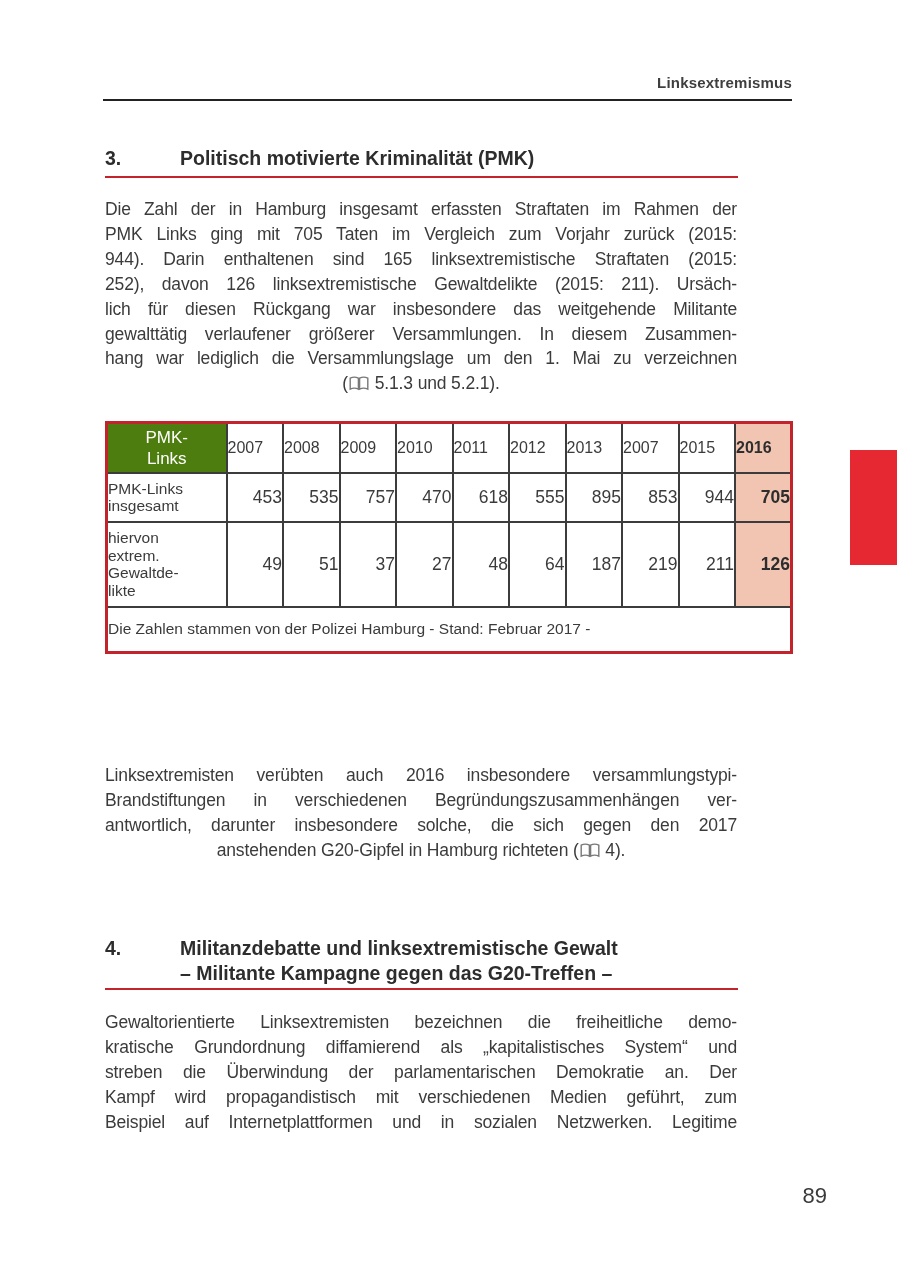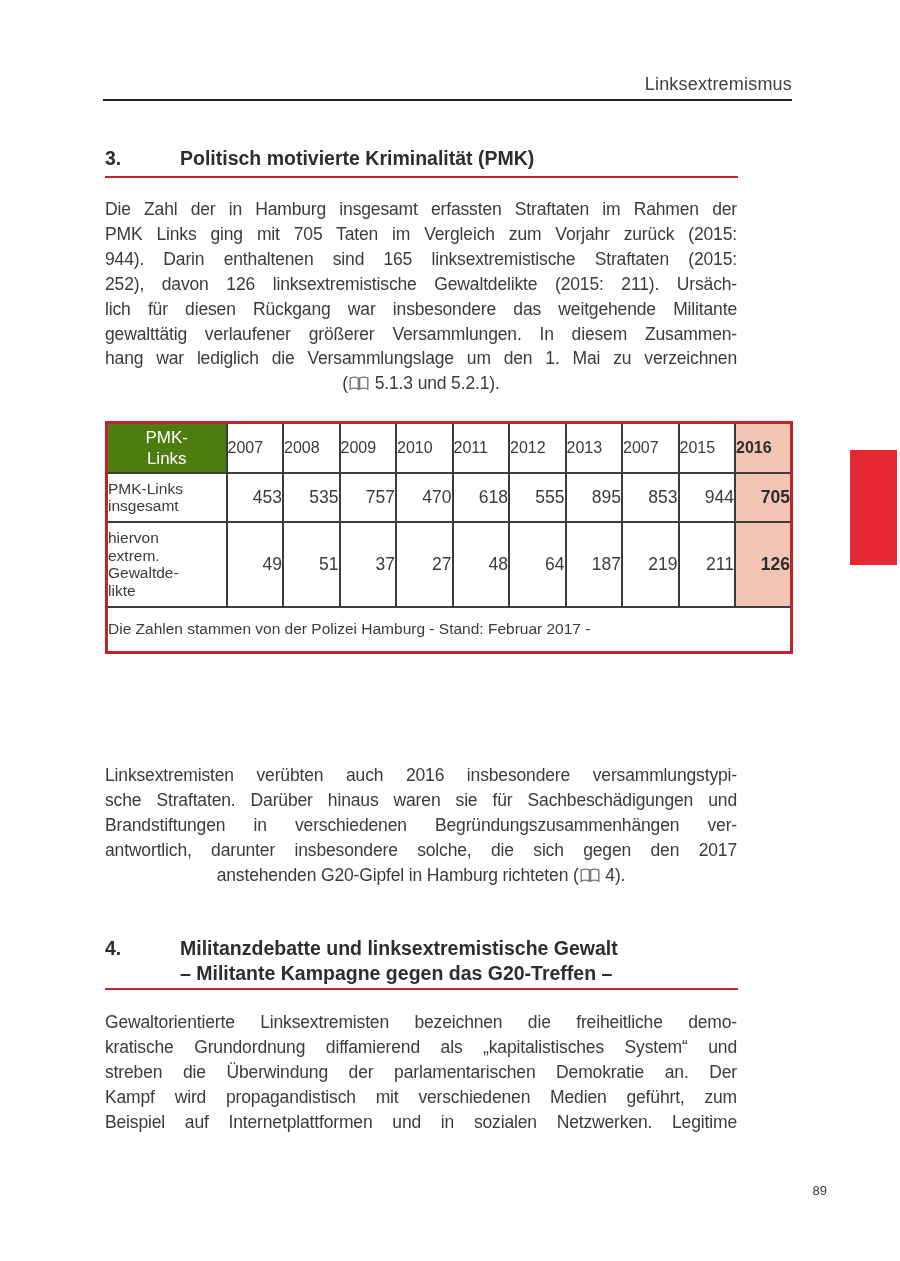--- a/index.html
+++ b/index.html
@@ -5,21 +5,21 @@
   * { margin:0; padding:0; box-sizing:border-box; }
   html,body { background:#e8e8e8; }
   .page {
     position:relative; width:900px; height:1261px; margin:0 auto;
     background:#ffffff; overflow:hidden;
     font-family:"Liberation Sans", sans-serif; color:#3b3b3b;
   }
   
   .running-head {
     position:absolute; top:74px; left:105px; width:687px;
-    text-align:right; font-size:18px; letter-spacing:0.2px; color:#3f3f3f;
+    text-align:right; font-size:15px; letter-spacing:0.2px; color:#3f3f3f;font-weight:bold;
   }
   .head-rule { position:absolute; top:99px; left:103px; width:689px; height:2px; background:#222; }
 
   
   .chapter-tab { position:absolute; left:850px; top:450px; width:47px; height:115px; }
 
   
   .sec-heading {
     position:absolute; left:105px; width:633px;
     display:grid; grid-template-columns:75px 1fr;
@@ -51,21 +51,21 @@
   .label { font-size:15.5px; line-height:17.5px; text-align:left; padding-left:9px; vertical-align:middle; color:#3b3b3b; }
   .num { font-size:17.5px; text-align:right; padding-right:9px; color:#3b3b3b; }
   .hl { background:#f2c5b2; }
   th.hl, td.hl { font-weight:bold; color:#2d2d2d; }
   .r-head { height:50px; } .row-1 { height:49px;padding-left:44px; } .row-2 { height:66px; } .row-3 { height:85px; }
   .foot {
     border:none !important; border-top:2px solid #3c3c3c !important;
     text-align:left; font-size:15.5px; height:46px; vertical-align:middle; color:#3b3b3b;
   }
 
-  .page-number { position:absolute; top:1183px; right:73px; font-size:13px; color:#3b3b3b; }
+  .page-number { position:absolute; top:1183px; right:73px; font-size:22px; color:#3b3b3b; }
 </style>
 </head>
 <body>
 
 <div class="page">
 
   <div class="running-head">Linksextremismus</div>
   <div class="head-rule"></div>
 
   <div class="chapter-tab" style="background:#e62832;"></div>
@@ -149,21 +149,20 @@
         <td class="num hl">126</td>
       </tr>
       <tr>
         <td class="foot" colspan="11">Die Zahlen stammen von der Polizei Hamburg - Stand: Februar 2017 -</td>
       </tr>
     </tbody>
   </table>
 
   <div class="para" style="top:763px">
     <div class="line j">Linksextremisten verübten auch 2016 insbesondere versammlungstypi-</div>
-    <div class="line j">sche Straftaten. Darüber hinaus waren sie für Sachbeschädigungen und</div>
     <div class="line j">Brandstiftungen in verschiedenen Begründungszusammenhängen ver-</div>
     <div class="line j">antwortlich, darunter insbesondere solche, die sich gegen den 2017</div>
     <div class="line last"><span>anstehenden G20-Gipfel in Hamburg richteten (</span><svg class="book" width="20" height="15" viewBox="0 0 20 15">
           <path d="M1.2 2.2 C3.8 0.8 6.8 0.8 9.4 2.2 L9.4 13.2 C6.8 11.8 3.8 11.8 1.2 13.2 Z" fill="none" stroke="#787878" stroke-width="1.4"></path>
           <path d="M18.8 2.2 C16.2 0.8 13.2 0.8 10.6 2.2 L10.6 13.2 C13.2 11.8 16.2 11.8 18.8 13.2 Z" fill="none" stroke="#787878" stroke-width="1.4"></path>
         </svg><span> 4).</span></div>
   </div>
 
   <div class="sec-heading sec4">
     <span>4.</span>

